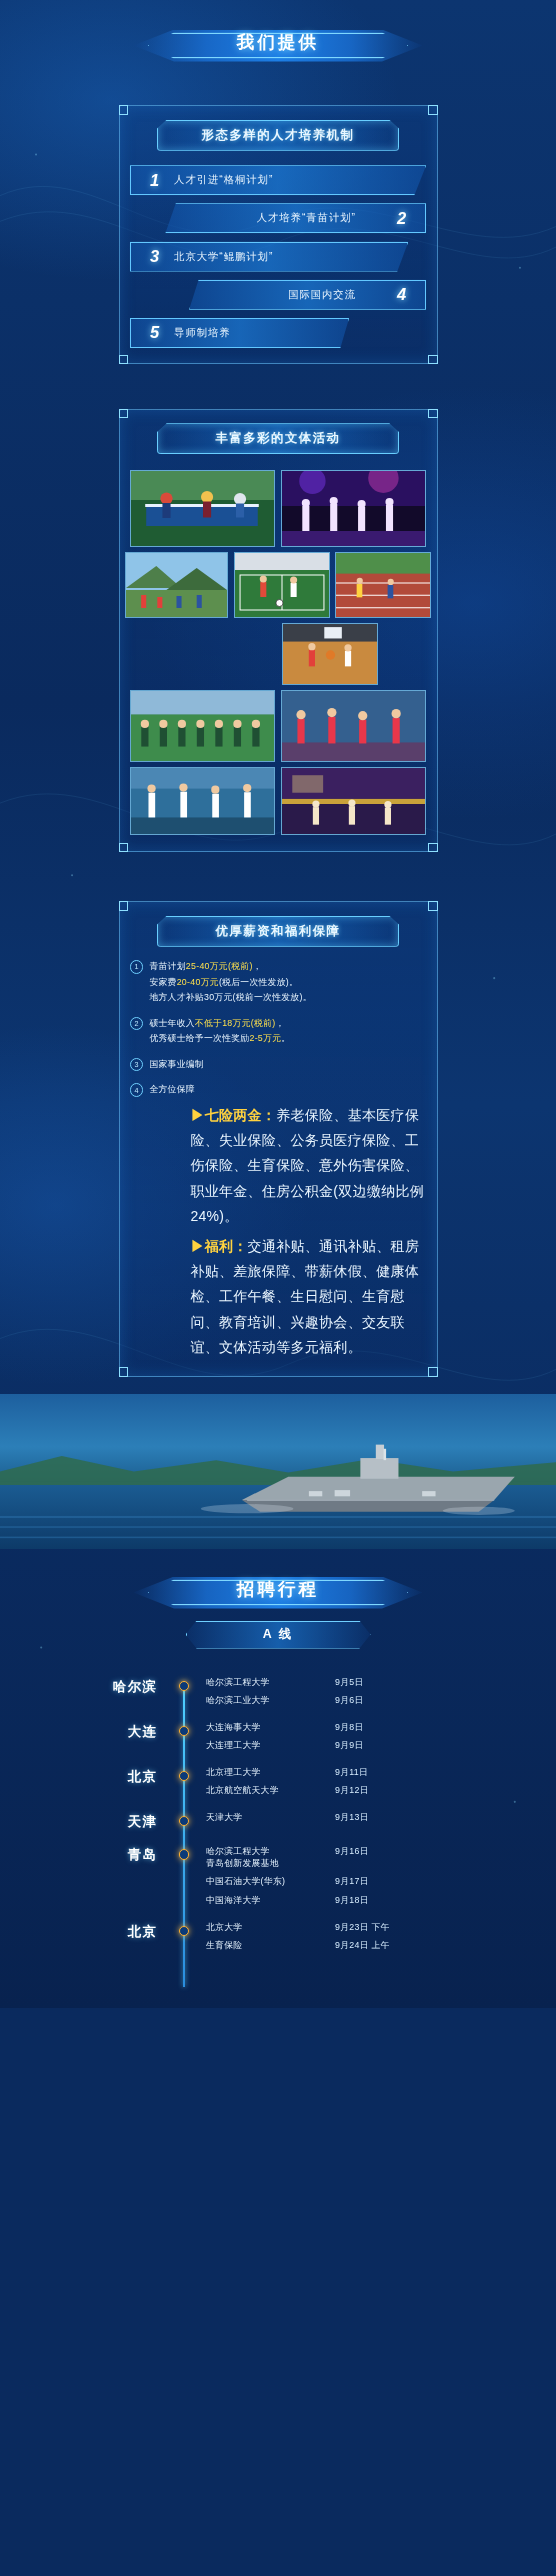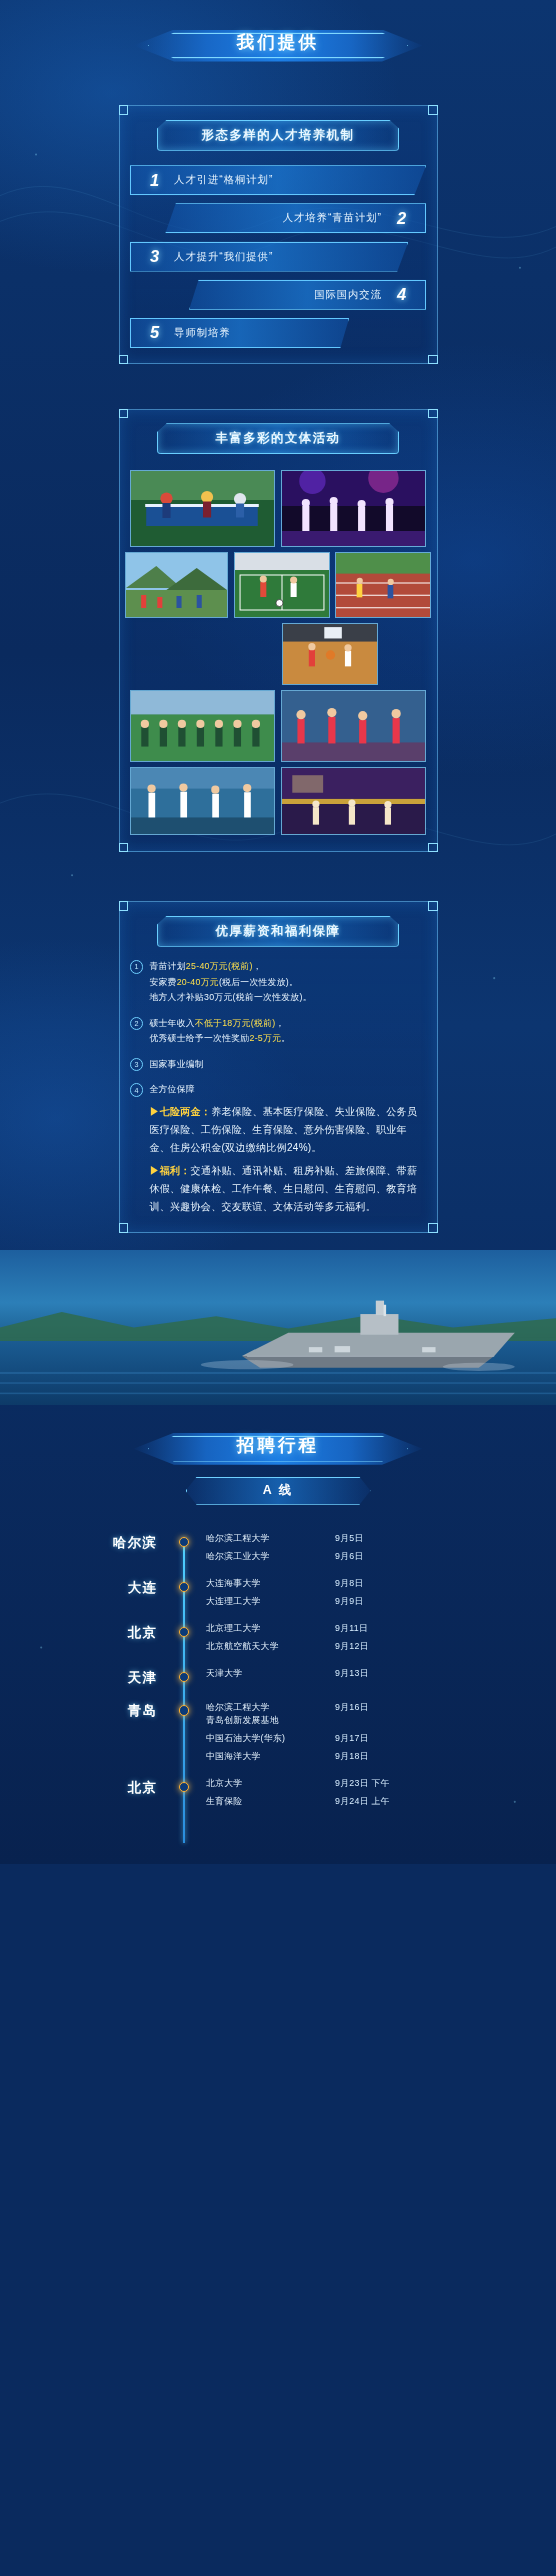--- a/index.html
+++ b/index.html
@@ -126,21 +126,21 @@
   .talent-item {
     height: 30px;
     display: flex;
     align-items: center;
     position: relative;
     border: 1px solid #63c8ff;
     background: linear-gradient(90deg, rgba(18,90,180,0.5), rgba(30,130,225,0.65), rgba(18,90,180,0.5));
     box-shadow: 0 0 7.2px rgba(90,200,255,0.35);
   }
   .talent-item.num-left { clip-path: polygon(0 0, 100% 0, 96% 100%, 0 100%); padding-left: 13.4px; justify-content: flex-start; }
-  .talent-item.num-right { clip-path: polygon(4% 0, 100% 0, 100% 100%, 0 100%); padding-right: 13.4px; justify-content: flex-end; }
+  .talent-item.num-right { clip-path: polygon(4% 0, 100% 0, 100% 100%, 0 100%); padding-right: 13.4px; justify-content: flex-end; gap: 26px; }
   .talent-item .num {
     font-size: 16.5px;
     font-weight: bold;
     font-style: italic;
     color: #ffffff;
     text-shadow: 0 0 6.2px rgba(150,230,255,0.95);
     min-width: 20.6px;
     text-align: center;
   }
   .talent-item .label {
@@ -172,21 +172,21 @@
     width: 13.4px; height: 13.4px;
     border: 1px solid #6fd0ff;
     border-radius: 50%;
     display: flex; align-items: center; justify-content: center;
     font-size: 7.2px; color: #bfeaff;
     margin-top: 1px;
   }
   .welfare-item .body { font-size: 8.8px; line-height: 1.75; color: #eaf6ff; letter-spacing: 0.3px; }
   .hl-yellow { color: #ffe14d; font-weight: normal; }
   .sub-head { color: #ffd23f; font-weight: bold; }
-  .sub-block { margin-top: 5.2px; font-size: 10px; line-height: 1.8; }
+  .sub-block { margin-top: 5.2px; font-size: 14px; line-height: 1.8; margin-left: 41px; }
 
   
   .ship-area {
     margin-top: 17.5px;
     width: 556px;
     height: 155px;
     position: relative;
     overflow: hidden;
   }
 
@@ -303,21 +303,21 @@
       <div class="talent-item num-left wide-1">
         <span class="num">1</span>
         <span class="label">人才引进“格桐计划”</span>
       </div>
       <div class="talent-item num-right wide-2">
         <span class="label">人才培养“青苗计划”</span>
         <span class="num">2</span>
       </div>
       <div class="talent-item num-left wide-3">
         <span class="num">3</span>
-        <span class="label">人才提升“我们提供”</span>
+        <span class="label">北京大学“鲲鹏计划”</span>
       </div>
       <div class="talent-item num-right wide-4">
         <span class="label">国际国内交流</span>
         <span class="num">4</span>
       </div>
       <div class="talent-item num-left wide-5">
         <span class="num">5</span>
         <span class="label">导师制培养</span>
       </div>
     </div>

